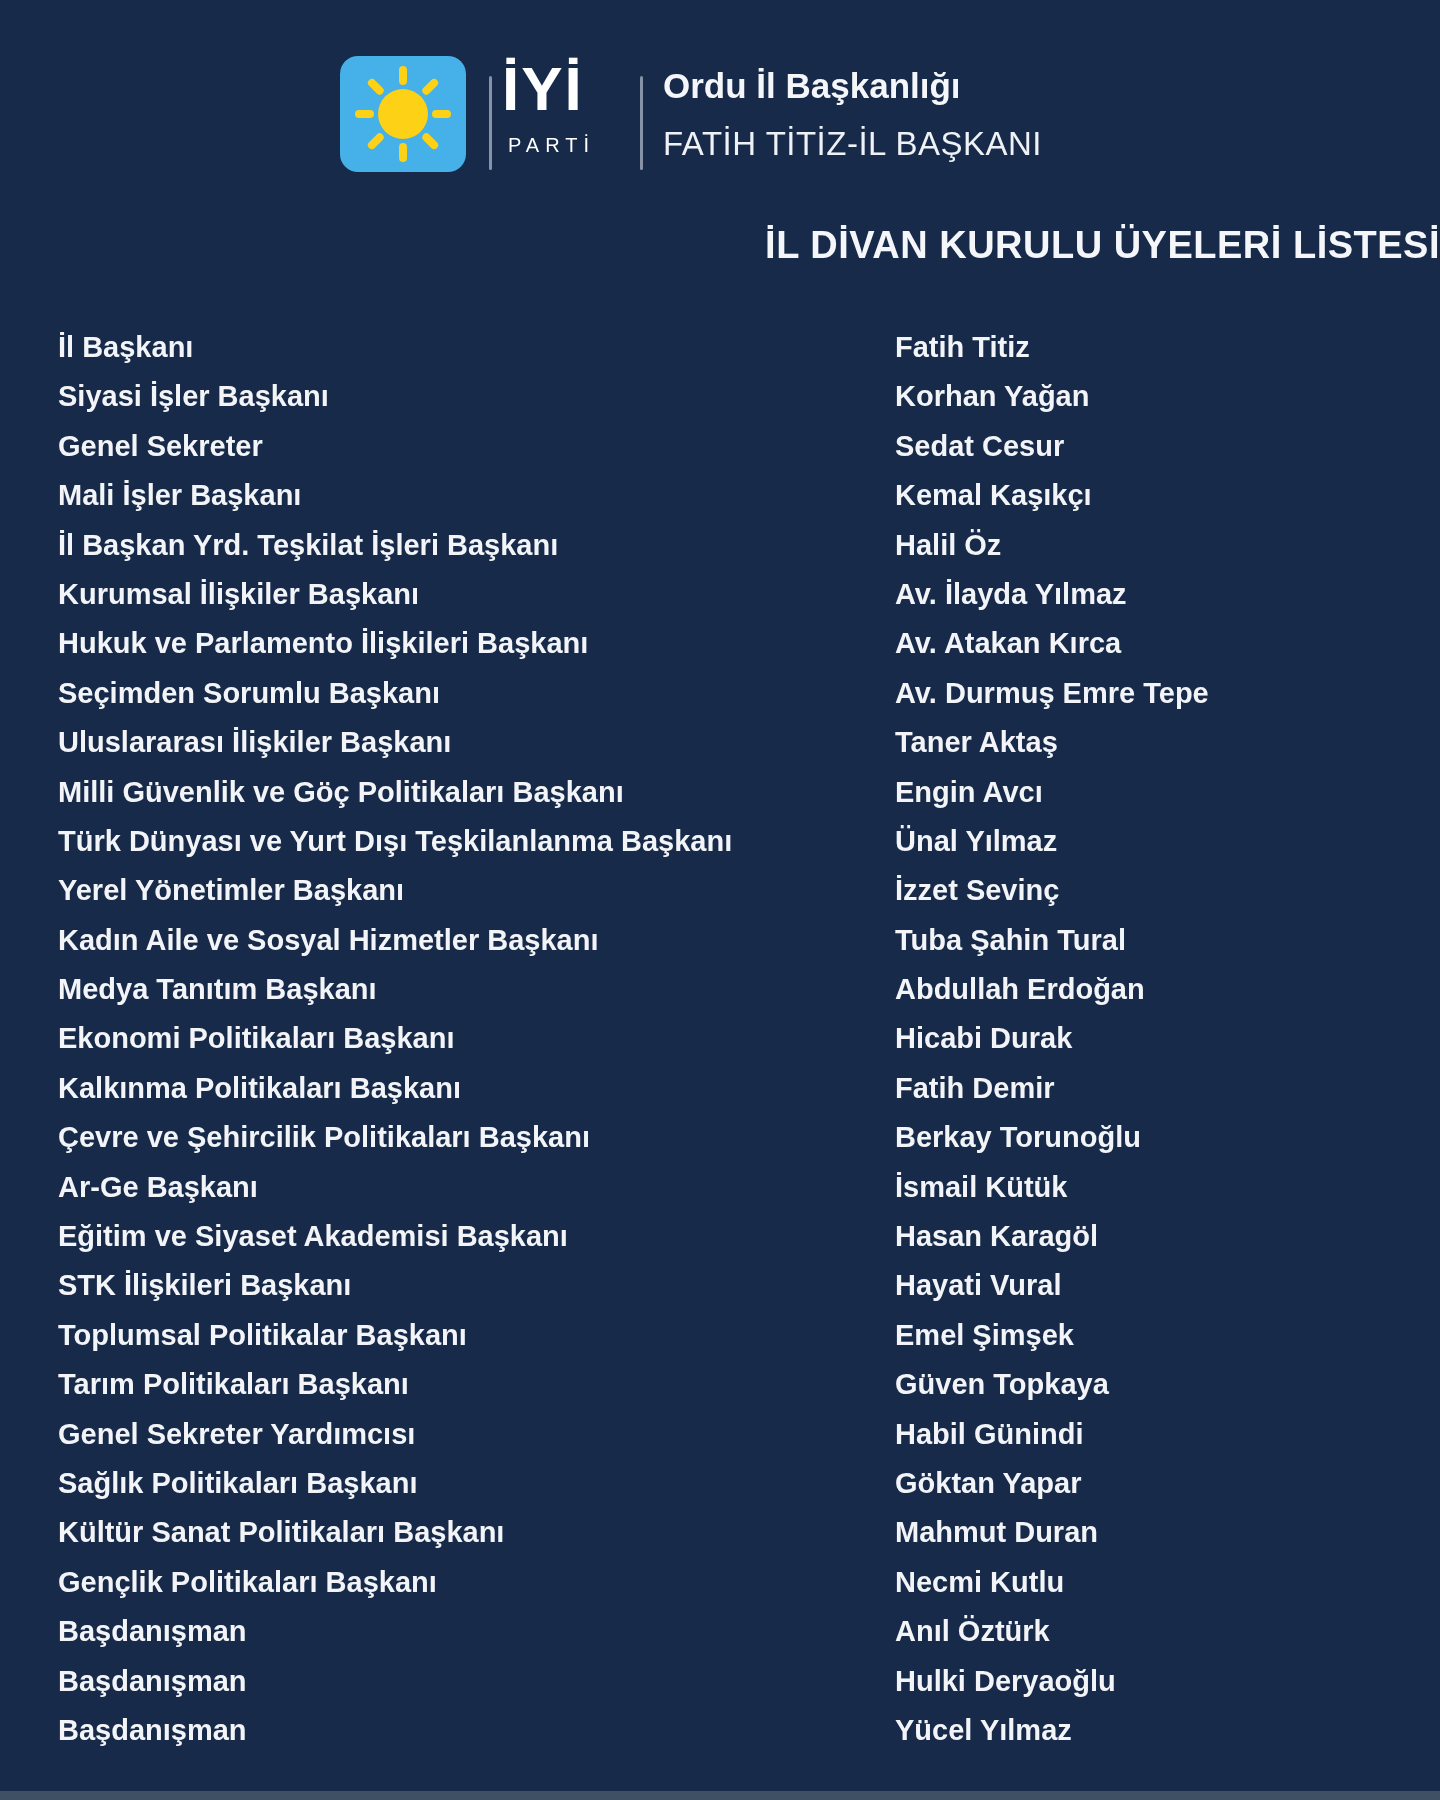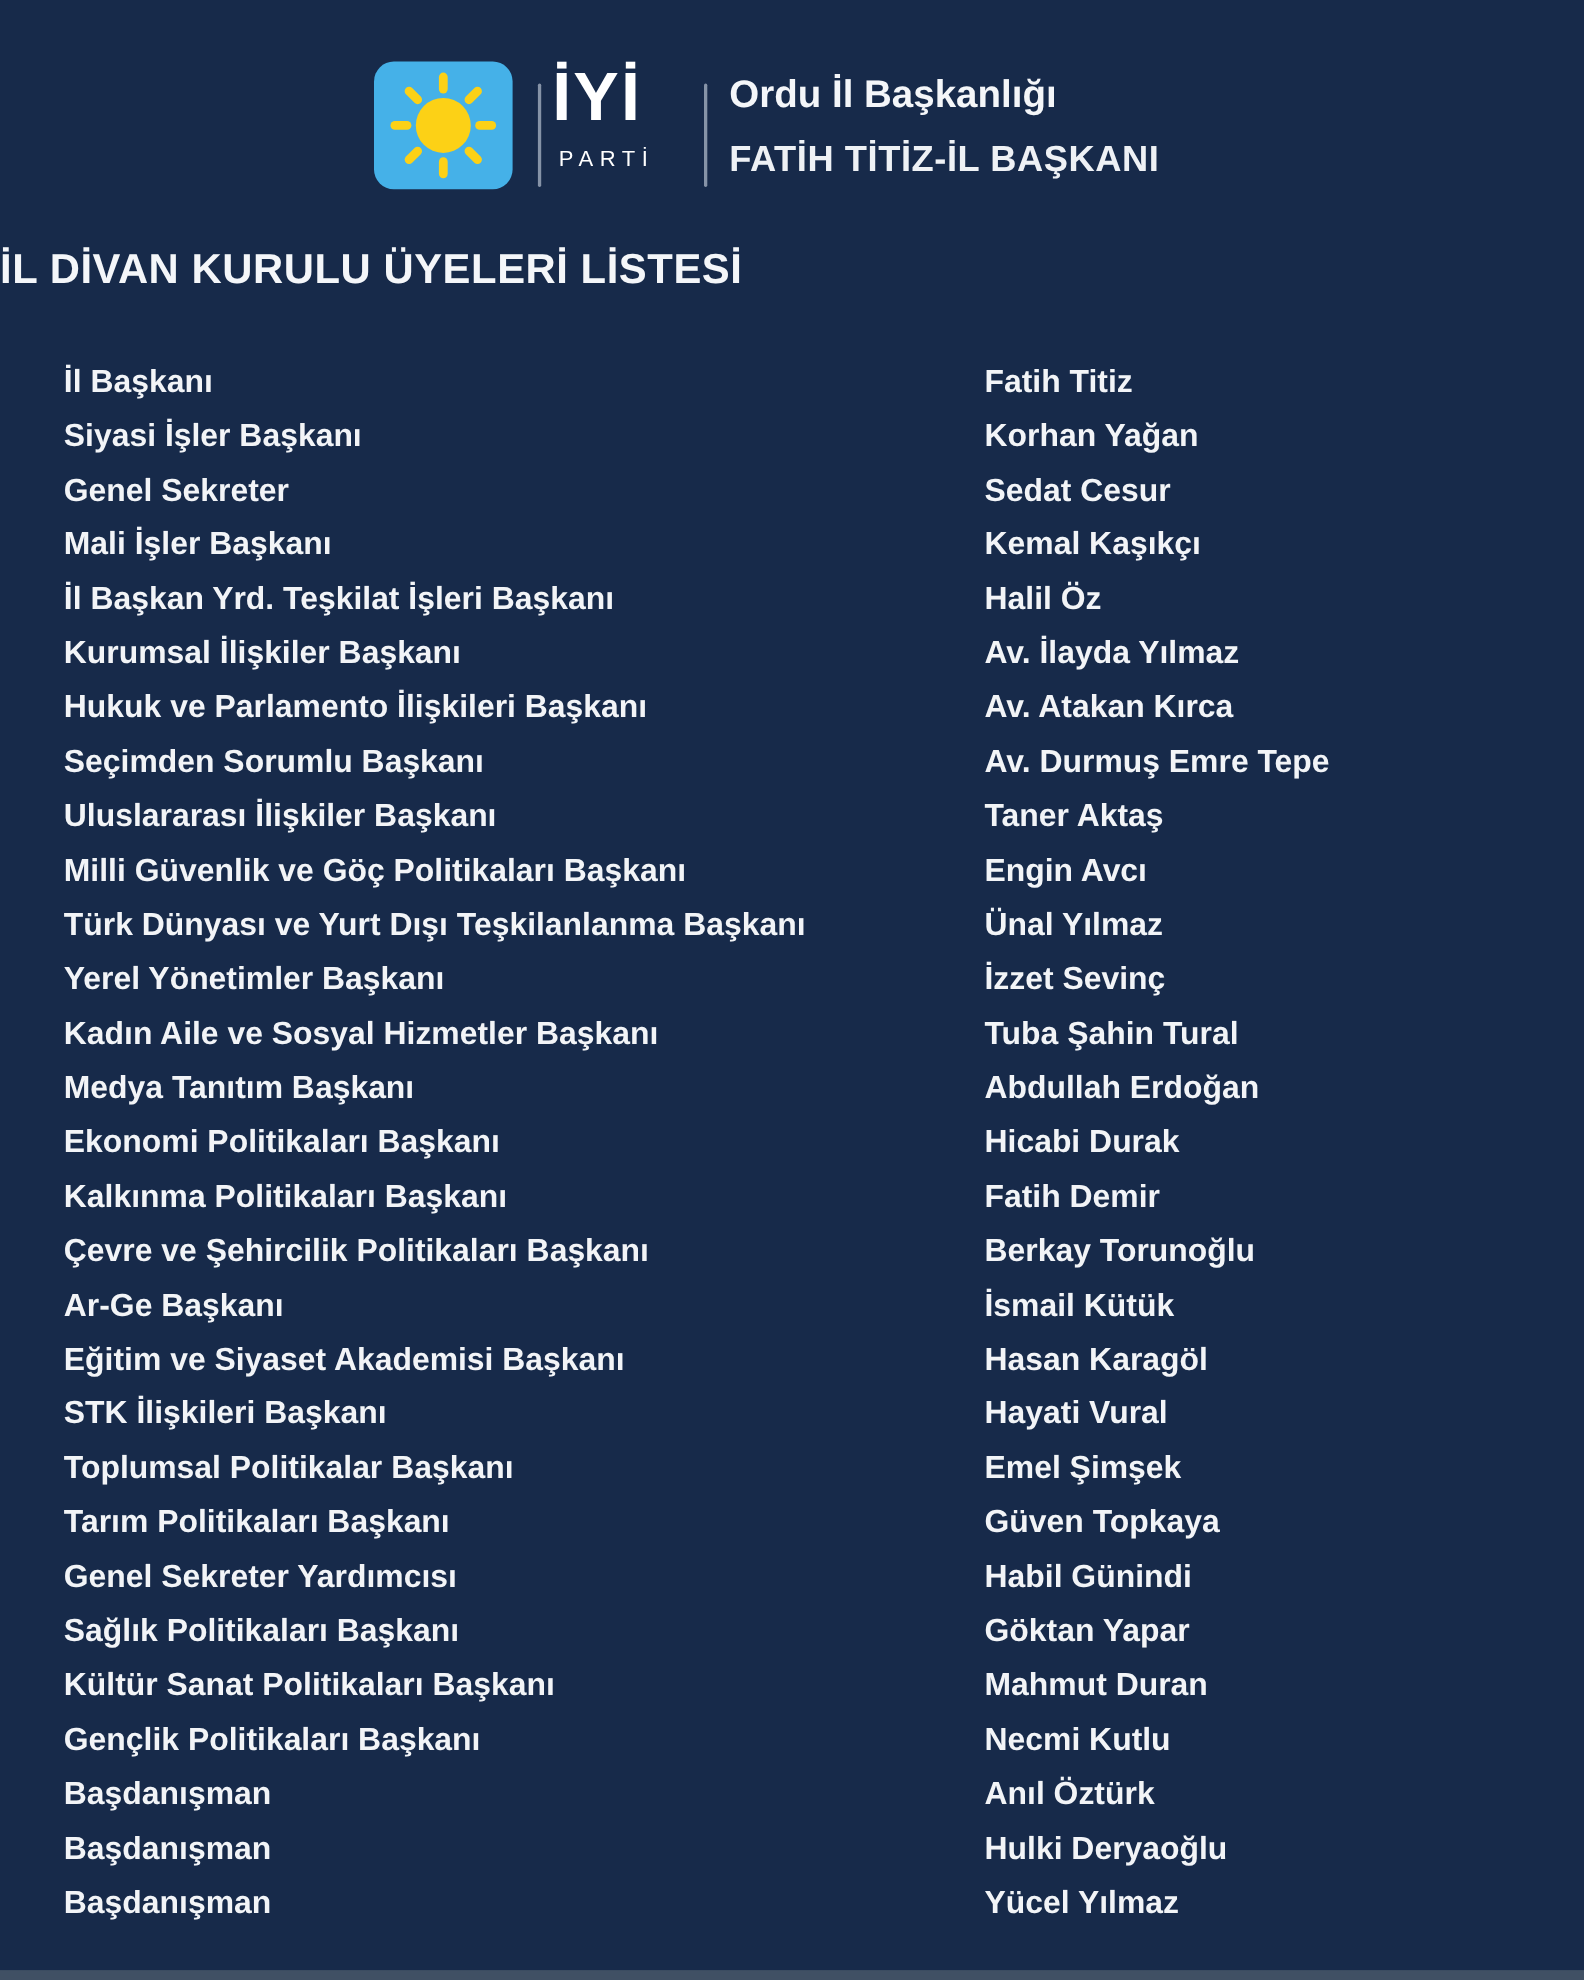--- a/index.html
+++ b/index.html
@@ -45,28 +45,28 @@
     color: #ffffff; padding-left: 6px;
   }
 
   .org-block { position: absolute; left: 663px; top: 68px; }
   .org-line1 {
     font-size: 35px; font-weight: 600; color: #f4f6f9;
     line-height: 1; white-space: nowrap;
   }
   .org-line2 {
     margin-top: 24px;
-    font-size: 33px; font-weight: 700; letter-spacing: 0.5px;
+    font-size: 33px; font-weight: 400; letter-spacing: 0.5px;
     color: #eef1f5; line-height: 1; white-space: nowrap;
   }
 
   
   .page-title {
     position: absolute; left: 0; right: 0; top: 224px;
-    text-align: left;
+    text-align: right;
     font-size: 38px; font-weight: 700; letter-spacing: 0.5px;
     color: #f4f6f9;
   }
 
   
   .members { position: absolute; left: 58px; right: 20px; top: 323px; }
   .member-row {
     display: grid;
     grid-template-columns: 837px auto;
     height: 49.4px; line-height: 49.4px;

